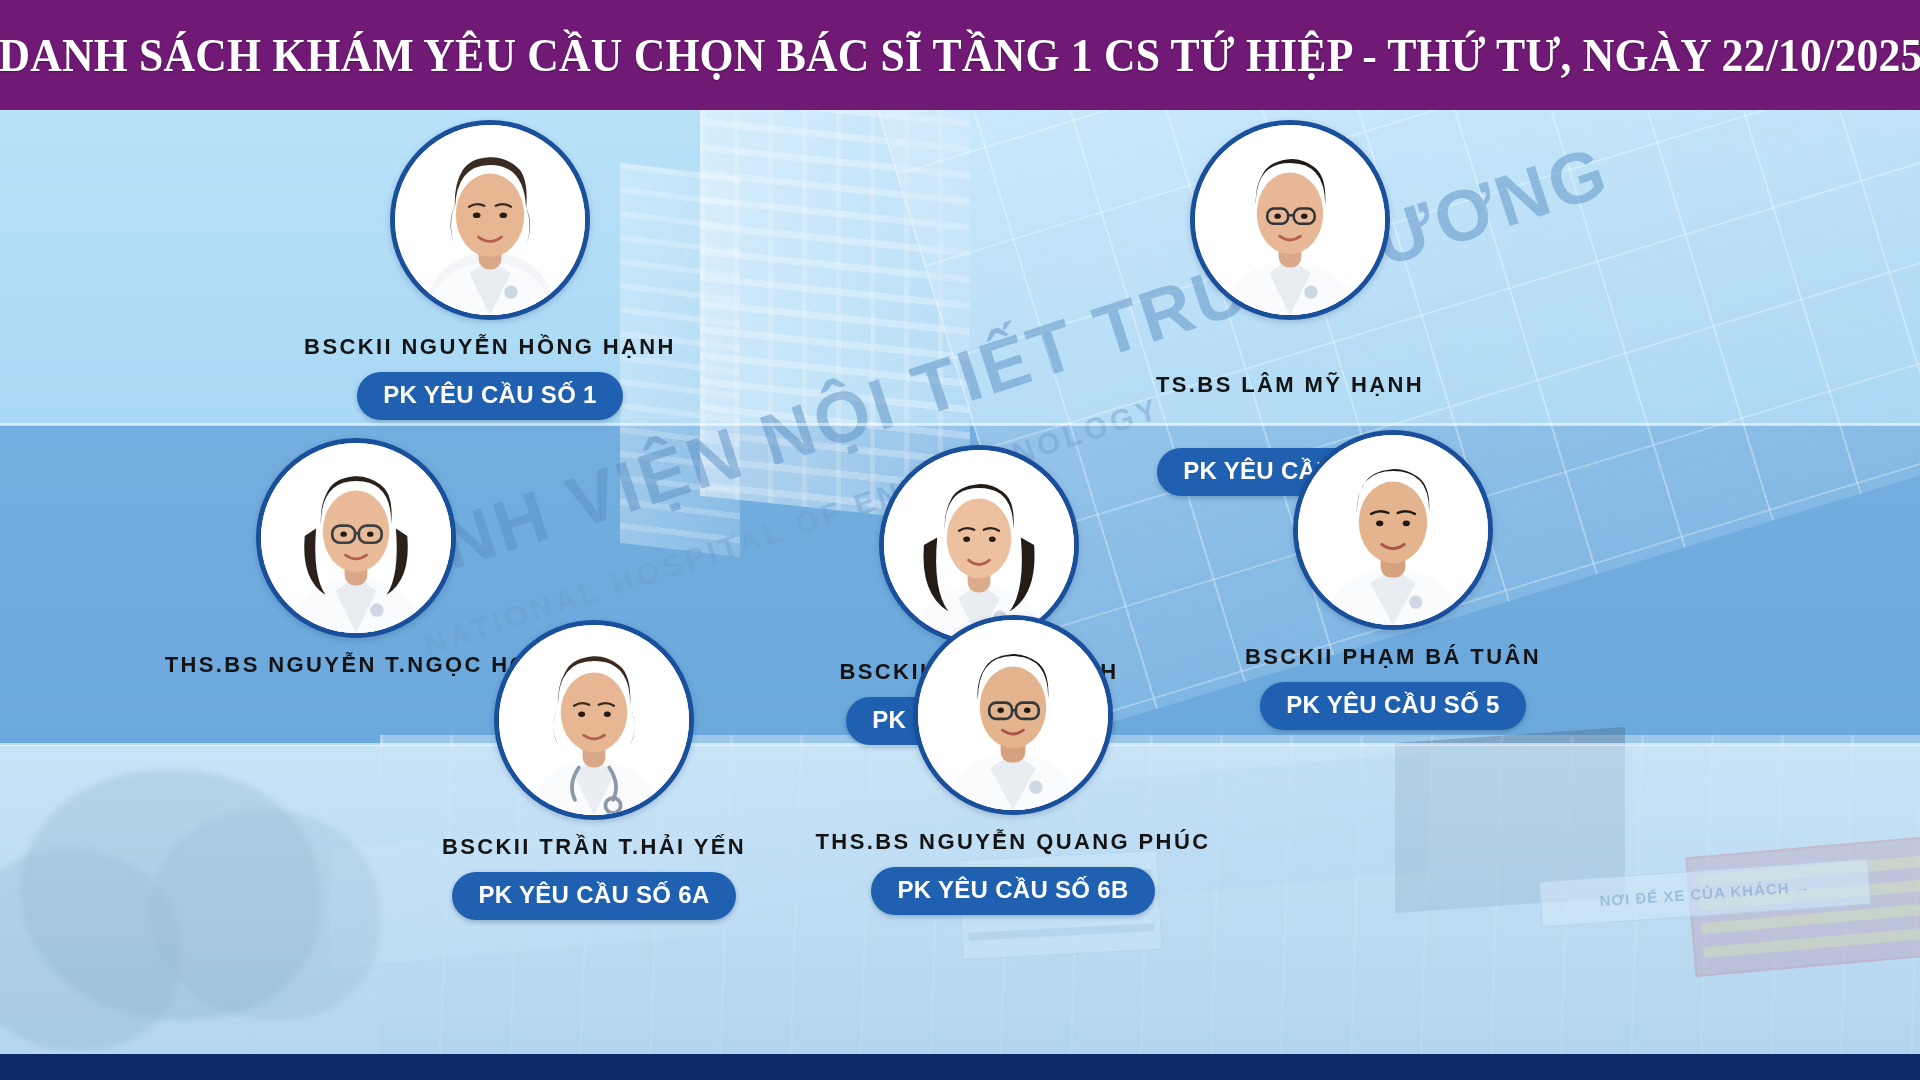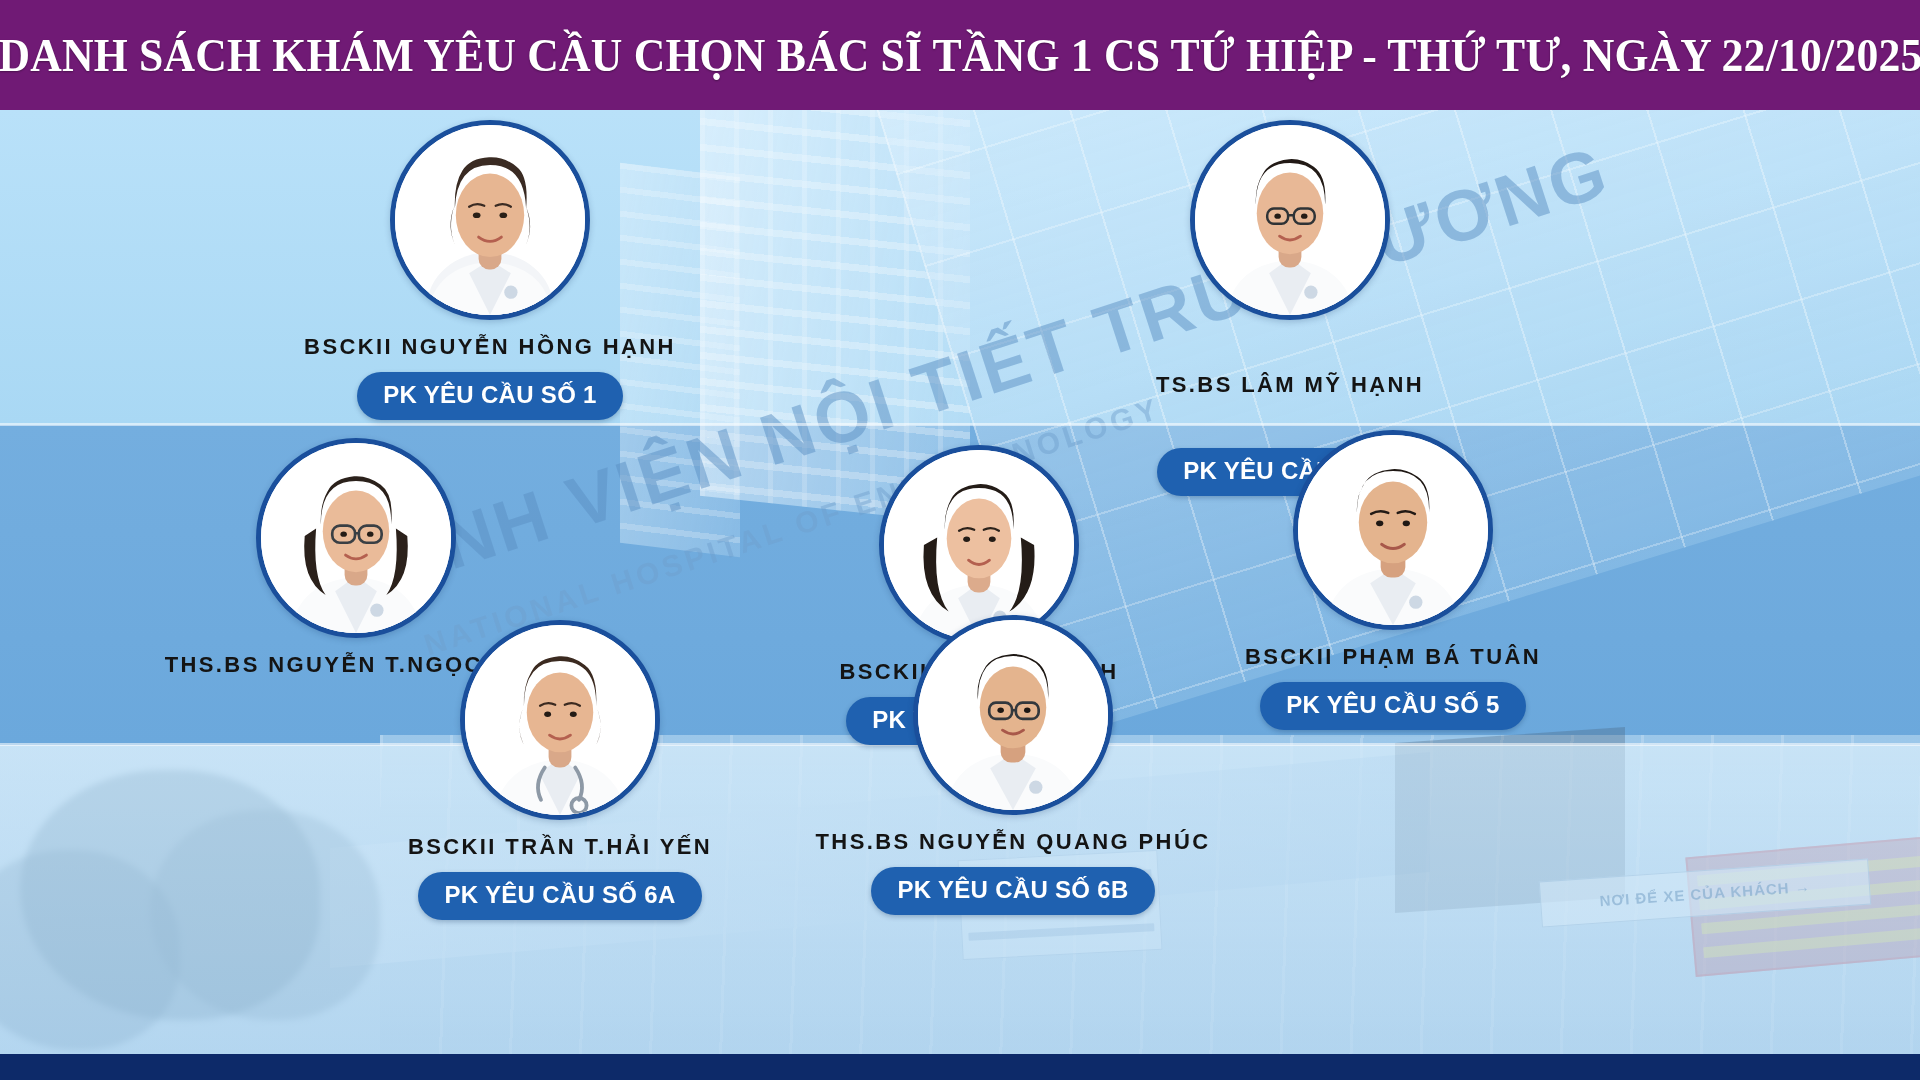--- a/index.html
+++ b/index.html
@@ -277,21 +277,21 @@
   }
 
   
   .pos-r1c1 { left:320px;  top:10px; }
   .pos-r1c2 { left:1120px; top:10px;gap:38px; }
   
   .pos-r2c1 { left:186px;  top:328px; }
   .pos-r2c2 { left:809px;  top:335px; }
   .pos-r2c3 { left:1223px; top:320px; }
   
-  .pos-r3c1 { left:390px;  top:510px; }
+  .pos-r3c1 { left:424px;  top:510px; }
   .pos-r3c2 { left:843px;  top:505px; }
 </style>
 </head>
 <body>
 
 <div id="poster">
 
   <div class="header">
     <div class="header-title">DANH SÁCH KHÁM YÊU CẦU CHỌN BÁC SĨ TẦNG 1 CS TỨ HIỆP - THỨ TƯ, NGÀY 22/10/2025</div>
   </div>

